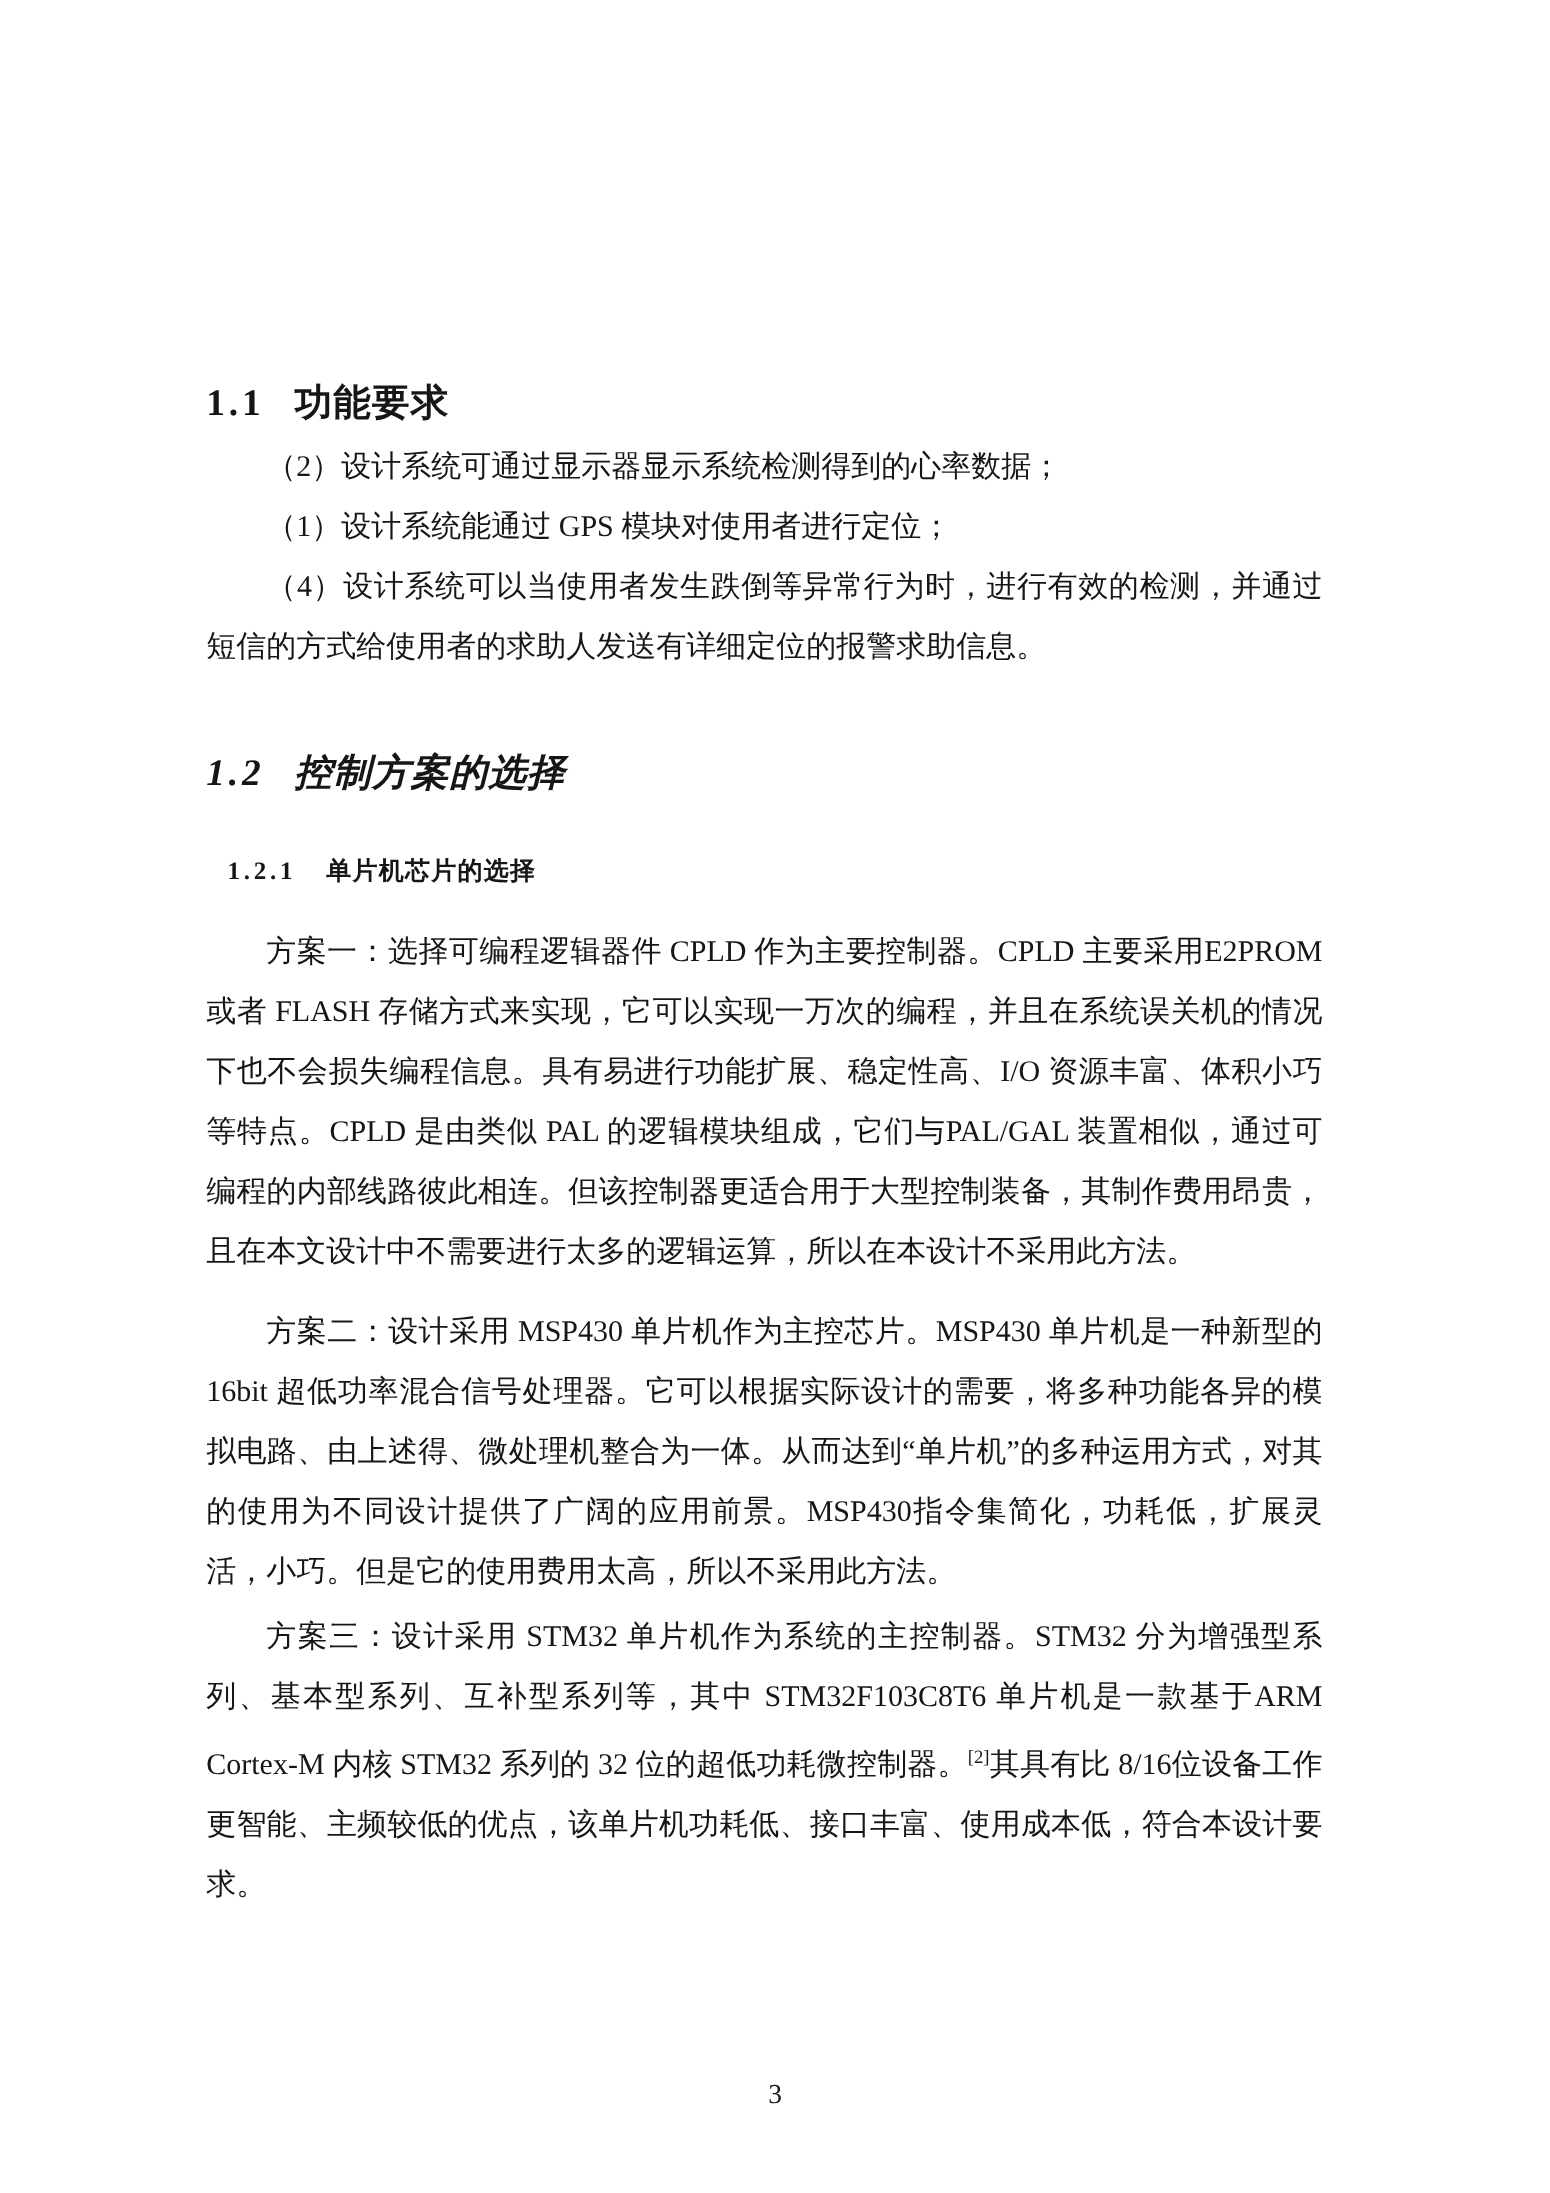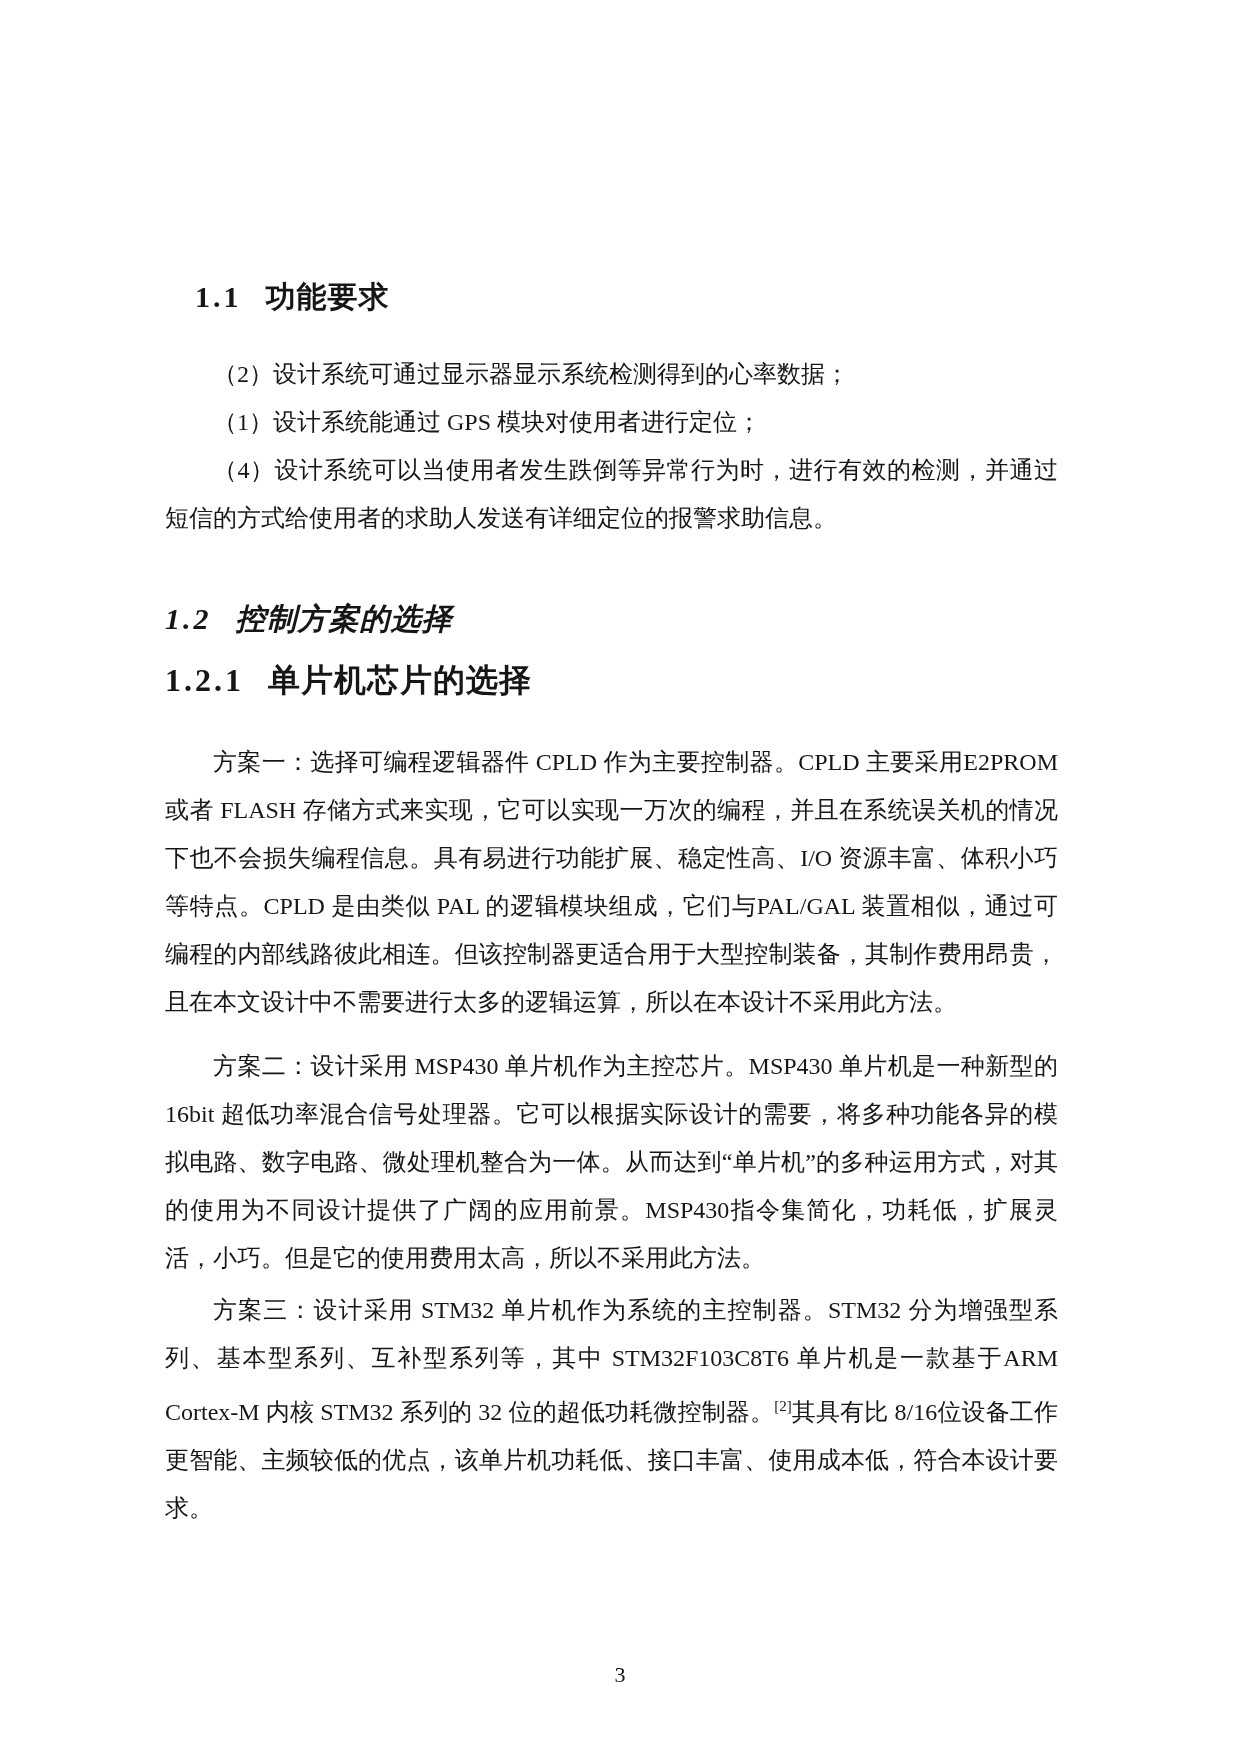--- a/index.html
+++ b/index.html
@@ -30,22 +30,22 @@
   .indent { text-indent: 2em; }
 
   .h2 {
     margin: 0;
     font-size: 30px;
     line-height: 38px;
     font-weight: 700;
     white-space: nowrap;
   }
   .h3 {
-    margin: 0;
-    font-size: 32px;
+    margin: 17px;
+    font-size: 20px;
     line-height: 34px;
     font-weight: 700;
     white-space: nowrap;
   }
   .h-num {
     font-family: "Liberation Serif", "DejaVu Serif", serif;
     font-weight: 700;
     letter-spacing: 3px;
     margin-right: 24px;
   }
@@ -66,40 +66,40 @@
     text-align: center;
     font-size: 22px;
     line-height: 26px;
   }
 </style>
 </head>
 <body>
 
 <div class="page">
 
-  <h2 class="block h2" style="top:278px;margin-left:30px;">
+  <h2 class="block h2" style="top:304px;">
     <span class="h-num">1.1</span><span class="h-title">功能要求</span>
   </h2>
 
   <div class="block" style="top:350px;">
     <p class="body-text indent">（2）设计系统可通过显示器显示系统检测得到的心率数据；</p>
     <p class="body-text indent">（1）设计系统能通过 GPS 模块对使用者进行定位；</p>
     <p class="body-text indent">（4）设计系统可以当使用者发生跌倒等异常行为时，进行有效的检测，并通过短信的方式给使用者的求助人发送有详细定位的报警求助信息。</p>
   </div>
 
   <h2 class="block h2" style="top:600px;font-style:italic;">
     <span class="h-num">1.2</span><span class="h-title">控制方案的选择</span>
   </h2>
 
   <h3 class="block h3" style="top:663px;">
     <span class="h-num">1.2.1</span><span class="h-title">单片机芯片的选择</span>
   </h3>
 
   <p class="block body-text indent" style="top:738px;">方案一：选择可编程逻辑器件 CPLD 作为主要控制器。CPLD 主要采用E2PROM 或者 FLASH 存储方式来实现，它可以实现一万次的编程，并且在系统误关机的情况下也不会损失编程信息。具有易进行功能扩展、稳定性高、I/O 资源丰富、体积小巧等特点。CPLD 是由类似 PAL 的逻辑模块组成，它们与PAL/GAL 装置相似，通过可编程的内部线路彼此相连。但该控制器更适合用于大型控制装备，其制作费用昂贵，且在本文设计中不需要进行太多的逻辑运算，所以在本设计不采用此方法。</p>
 
-  <p class="block body-text indent" style="top:1042px;">方案二：设计采用 MSP430 单片机作为主控芯片。MSP430 单片机是一种新型的 16bit 超低功率混合信号处理器。它可以根据实际设计的需要，将多种功能各异的模拟电路、数字电路、微处理机整合为一体。从而达到“单片机”的多种运用方式，对其的使用为不同设计提供了广阔的应用前景。MSP430指令集简化，功耗低，扩展灵活，小巧。但是它的使用费用太高，所以不采用此方法。</p>
+  <p class="block body-text indent" style="top:1042px;">方案二：设计采用 MSP430 单片机作为主控芯片。MSP430 单片机是一种新型的 16bit 超低功率混合信号处理器。它可以根据实际设计的需要，将多种功能各异的模拟电路、由上述得、微处理机整合为一体。从而达到“单片机”的多种运用方式，对其的使用为不同设计提供了广阔的应用前景。MSP430指令集简化，功耗低，扩展灵活，小巧。但是它的使用费用太高，所以不采用此方法。</p>
 
   <p class="block body-text indent" style="top:1286px;"><span>方案三：设计采用 STM32 单片机作为系统的主控制器。STM32 分为增强型系列、基本型系列、互补型系列等，其中 STM32F103C8T6 单片机是一款基于ARM Cortex-M 内核 STM32 系列的 32 位的超低功耗微控制器。</span><span class="citation">[2]</span><span>其具有比 8/16位设备工作更智能、主频较低的优点，该单片机功耗低、接口丰富、使用成本低，符合本设计要求。</span></p>
 
 
   <div class="page-num">3</div>
 
 </div>
 
 </body></html>

